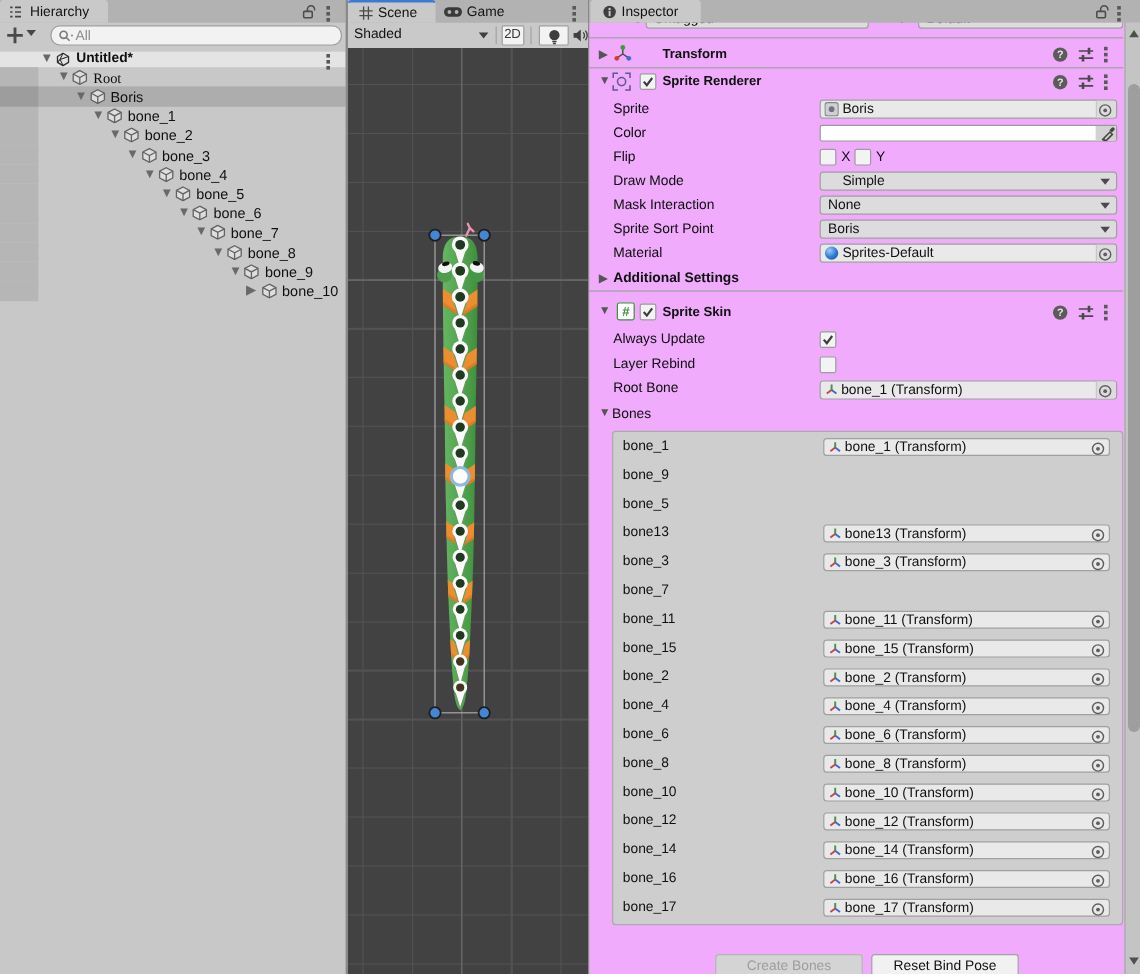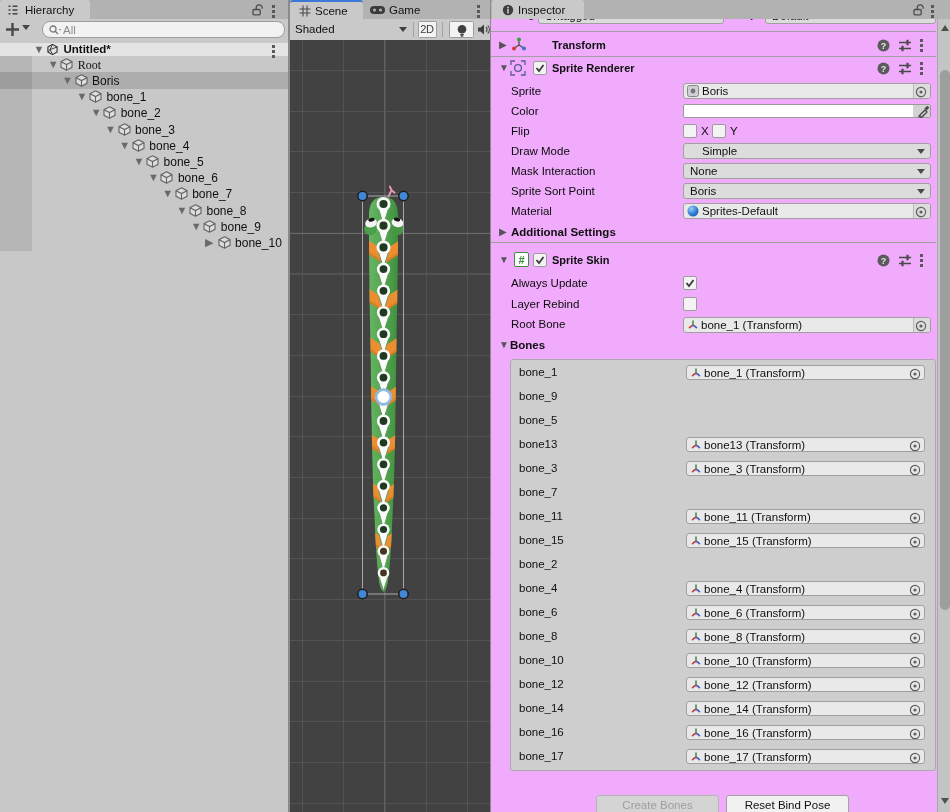--- a/index.html
+++ b/index.html
@@ -556,21 +556,21 @@
             <g stroke-width="1.6" fill="none">
               <path d="M6 6V1.5" stroke="#4a8f4a"></path>
               <path d="M6 6L2 9" stroke="#cc4444"></path>
               <path d="M6 6l4 3" stroke="#4466cc"></path>
             </g>
           </svg>bone_1 (Transform)<span style="position:absolute;right:0;top:0;width:17px;height:14px;background:#dcdcdc;border-left:1px solid #bababa;border-radius:0 2px 2px 0"></span><span class="picker"><svg width="12" height="12" viewBox="0 0 12 12">
               <circle cx="6" cy="6" r="4.6" fill="none" stroke="#5f5f5f" stroke-width="1.2"></circle>
               <circle cx="6" cy="6" r="1.6" fill="#5f5f5f"></circle>
             </svg></span></div>
   <div class="abs" style="left:8px;top:339px;font-size:10px;color:#555">▼</div>
-  <div class="abs" style="left:19px;top:339px;font-weight:bold">Bones</div>
+  <div class="abs" style="left:19px;top:339px;font-weight:normal">Bones</div>
   <div class="abs" style="left:19px;top:359px;width:426px;height:412px;background:#cecece;border:1px solid #aaaaaa;border-radius:3px">
           <div class="abs" style="left:8px;top:6px">bone_1</div>
 <div class="bfield" style="top:5px"><svg width="12" height="12" viewBox="0 0 12 12" style="margin:0 2px 0 3px">
               <g stroke-width="1.6" fill="none">
                 <path d="M6 6V1.5" stroke="#4a8f4a"></path>
                 <path d="M6 6L2 9" stroke="#cc4444"></path>
                 <path d="M6 6l4 3" stroke="#4466cc"></path>
               </g>
             </svg>bone_1 (Transform)<span class="picker"><svg width="12" height="12" viewBox="0 0 12 12">
                 <circle cx="6" cy="6" r="4.6" fill="none" stroke="#5f5f5f" stroke-width="1.2"></circle>
@@ -617,20 +617,30 @@
               <g stroke-width="1.6" fill="none">
                 <path d="M6 6V1.5" stroke="#4a8f4a"></path>
                 <path d="M6 6L2 9" stroke="#cc4444"></path>
                 <path d="M6 6l4 3" stroke="#4466cc"></path>
               </g>
             </svg>bone_15 (Transform)<span class="picker"><svg width="12" height="12" viewBox="0 0 12 12">
                 <circle cx="6" cy="6" r="4.6" fill="none" stroke="#5f5f5f" stroke-width="1.2"></circle>
                 <circle cx="6" cy="6" r="1.6" fill="#5f5f5f"></circle>
               </svg></span></div>
 <div class="abs" style="left:8px;top:198px">bone_2</div>
+<div class="bfield" style="top:197px"><svg width="12" height="12" viewBox="0 0 12 12" style="margin:0 2px 0 3px">
+              <g stroke-width="1.6" fill="none">
+                <path d="M6 6V1.5" stroke="#4a8f4a"></path>
+                <path d="M6 6L2 9" stroke="#cc4444"></path>
+                <path d="M6 6l4 3" stroke="#4466cc"></path>
+              </g>
+            </svg>bone_2 (Transform)<span class="picker"><svg width="12" height="12" viewBox="0 0 12 12">
+                <circle cx="6" cy="6" r="4.6" fill="none" stroke="#5f5f5f" stroke-width="1.2"></circle>
+                <circle cx="6" cy="6" r="1.6" fill="#5f5f5f"></circle>
+              </svg></span></div>
 <div class="abs" style="left:8px;top:222px">bone_4</div>
 <div class="bfield" style="top:221px"><svg width="12" height="12" viewBox="0 0 12 12" style="margin:0 2px 0 3px">
               <g stroke-width="1.6" fill="none">
                 <path d="M6 6V1.5" stroke="#4a8f4a"></path>
                 <path d="M6 6L2 9" stroke="#cc4444"></path>
                 <path d="M6 6l4 3" stroke="#4466cc"></path>
               </g>
             </svg>bone_4 (Transform)<span class="picker"><svg width="12" height="12" viewBox="0 0 12 12">
                 <circle cx="6" cy="6" r="4.6" fill="none" stroke="#5f5f5f" stroke-width="1.2"></circle>
                 <circle cx="6" cy="6" r="1.6" fill="#5f5f5f"></circle>

